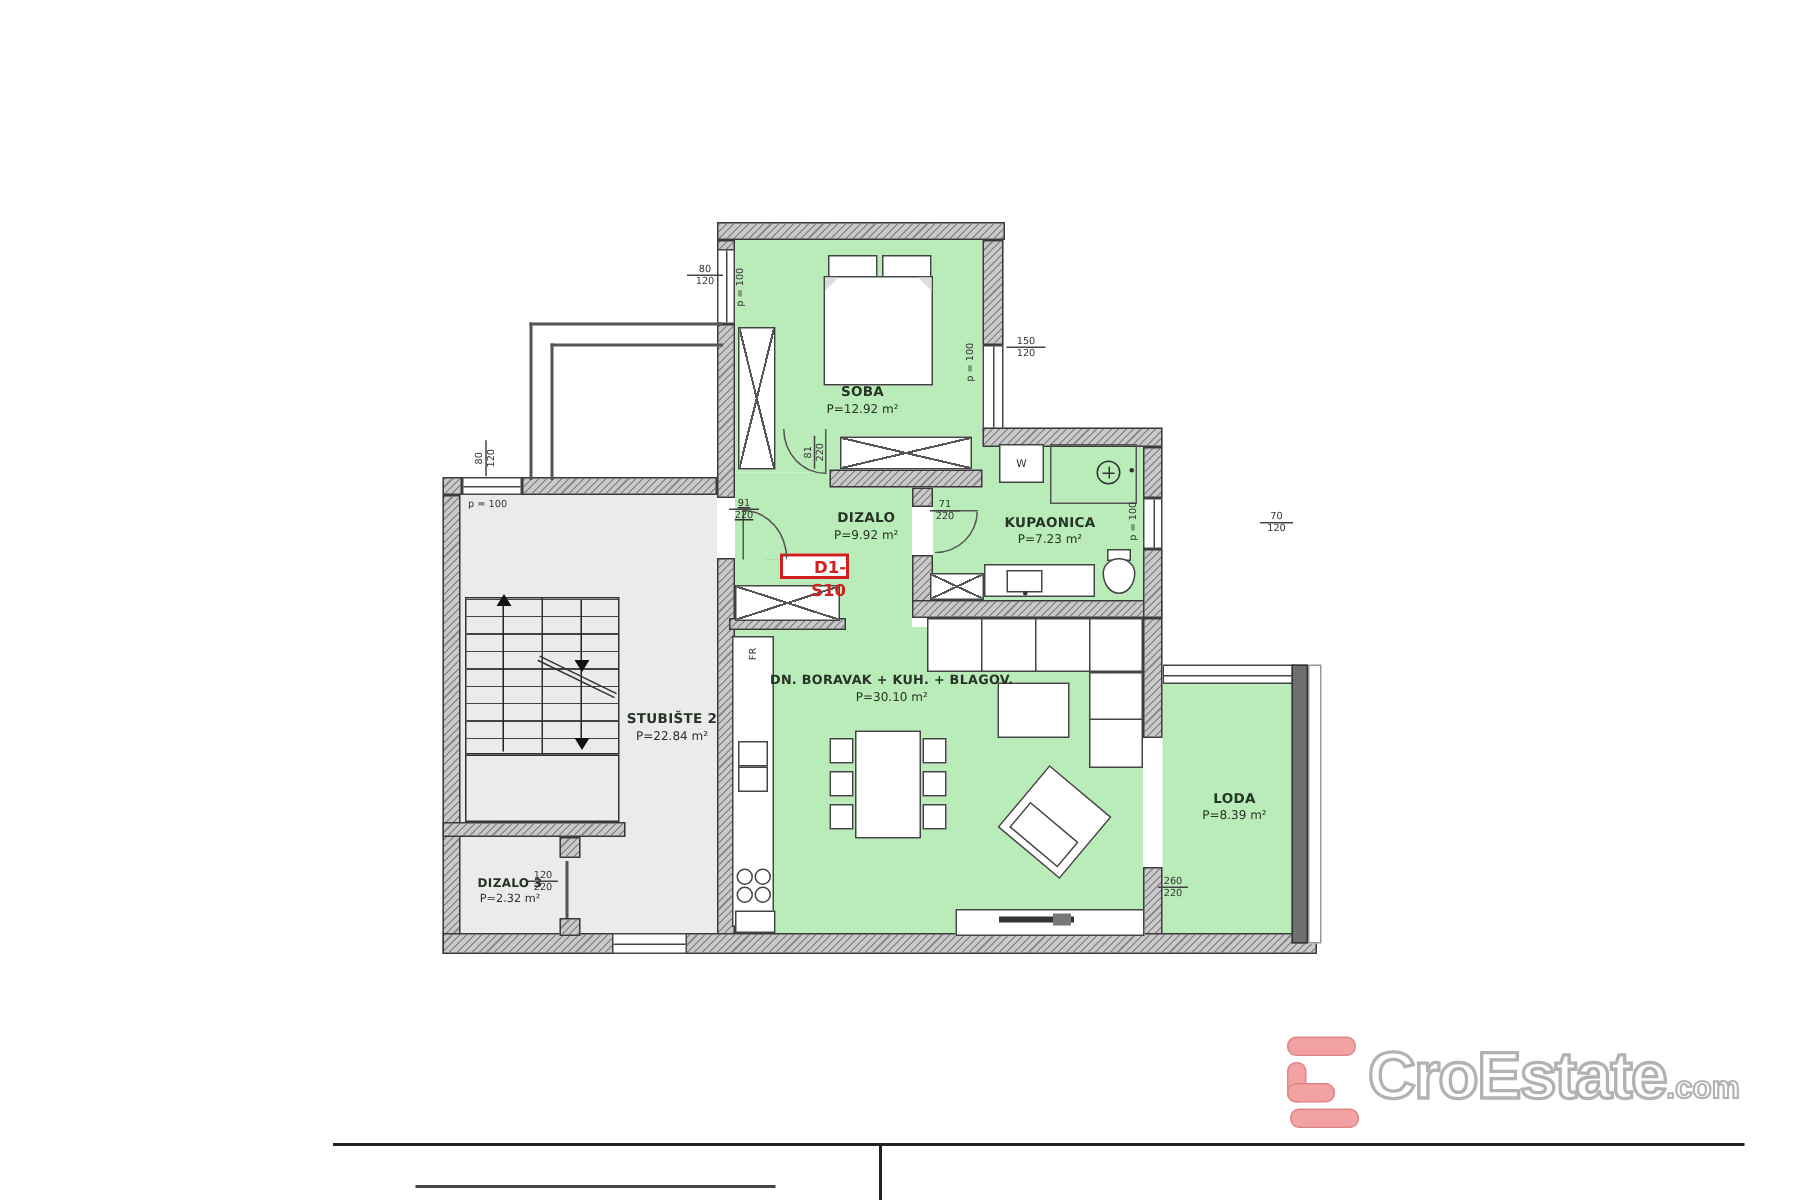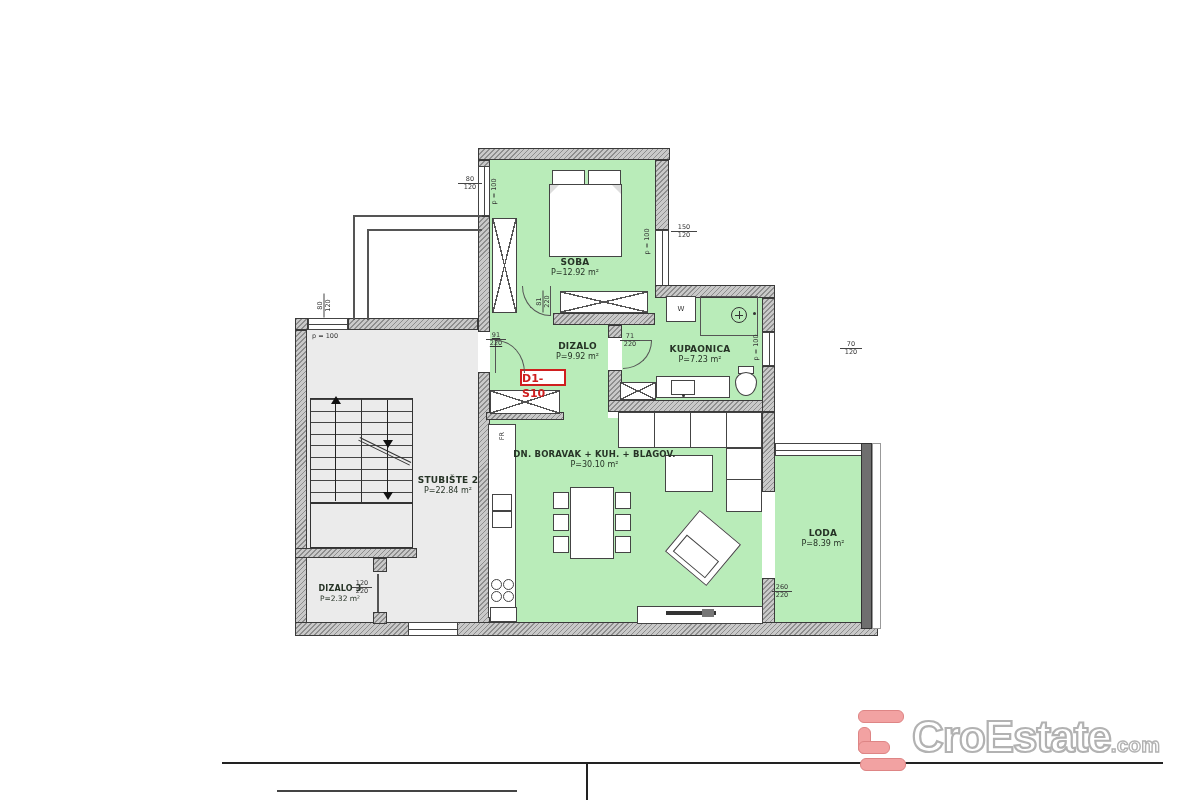--- a/index.html
+++ b/index.html
@@ -25,21 +25,21 @@
   .rlabel{position:absolute;text-align:center;color:#263326;}
   .rlabel .nm{display:block;font-weight:bold;font-size:9px;letter-spacing:.2px;white-space:nowrap;}
   .rlabel .ar{display:block;font-weight:normal;font-size:8px;margin-top:1px;white-space:nowrap;}
   .dim{position:absolute;font-size:6.5px;line-height:7px;color:#333;text-align:center;}
   .dim span{display:block;padding:0 2px;}
   .dim span+span{border-top:1px solid #444;}
   .p100{position:absolute;font-size:6.5px;line-height:7px;color:#333;white-space:nowrap;}
   .rot{transform:rotate(-90deg);transform-origin:center center;}
   .tri{position:absolute;width:0;height:0;}
   .unit{position:absolute;box-sizing:border-box;border:2px solid #cf1f1f;background:#fff;
-        color:#cf1f1f;font-weight:bold;font-size:11px;text-align:left;line-height:15px;
+        color:#cf1f1f;font-weight:bold;font-size:11px;text-align:right;line-height:15px;
         font-family:"DejaVu Sans",sans-serif;}
   .stairsteps{position:absolute;box-sizing:border-box;border:1px solid #333;
         background-image:repeating-linear-gradient(to bottom, #444 0 1px, rgba(0,0,0,0) 1px 11.6px);}
   .titleline{position:absolute;background:#222;}
   .logo-bar{position:absolute;background:#f2a2a2;border:1.5px solid #de8585;border-radius:6px;box-sizing:border-box;}
   .logo-text{position:absolute;font-family:"Liberation Sans",sans-serif;font-weight:bold;color:#fff;
              -webkit-text-stroke:2.2px #b2b2b2;letter-spacing:-1px;white-space:nowrap;}
   .lbl{position:absolute;color:#333;}
 </style>
 </head>
@@ -234,21 +234,21 @@
   </div>
   <div class="dim" style="left:772px;top:536px;width:20px;margin-top:48px;">
     <span>260</span>
       <span>220</span>
   </div>
 
   <div class="titleline" style="left:222px;top:762px;width:941px;height:2px;"></div>
   <div class="titleline" style="left:586px;top:762px;width:2px;height:38px;"></div>
   <div class="titleline" style="left:277px;top:790px;width:240px;height:2px;background:#444;"></div>
 
-  <div style="position:absolute;left:856px;top:708px;width:320px;height:64px;">
+  <div style="position:absolute;left:856px;top:689px;width:320px;height:64px;">
     <div style="position:absolute;left:0;top:0;width:50px;height:60px;">
       <div class="logo-bar" style="left:2px;top:2px;width:46px;height:13px;"></div>
       <div class="logo-bar" style="left:2px;top:19px;width:13px;height:27px;"></div>
       <div class="logo-bar" style="left:2px;top:33px;width:32px;height:13px;"></div>
       <div class="logo-bar" style="left:4px;top:50px;width:46px;height:13px;"></div>
     </div>
     <div class="logo-text" style="left:56px;top:4px;font-size:44px;">
       <span>CroEstate</span><span style="font-size:21px;-webkit-text-stroke:1.4px #b2b2b2;letter-spacing:0;">.com</span>
     </div>
   </div>

